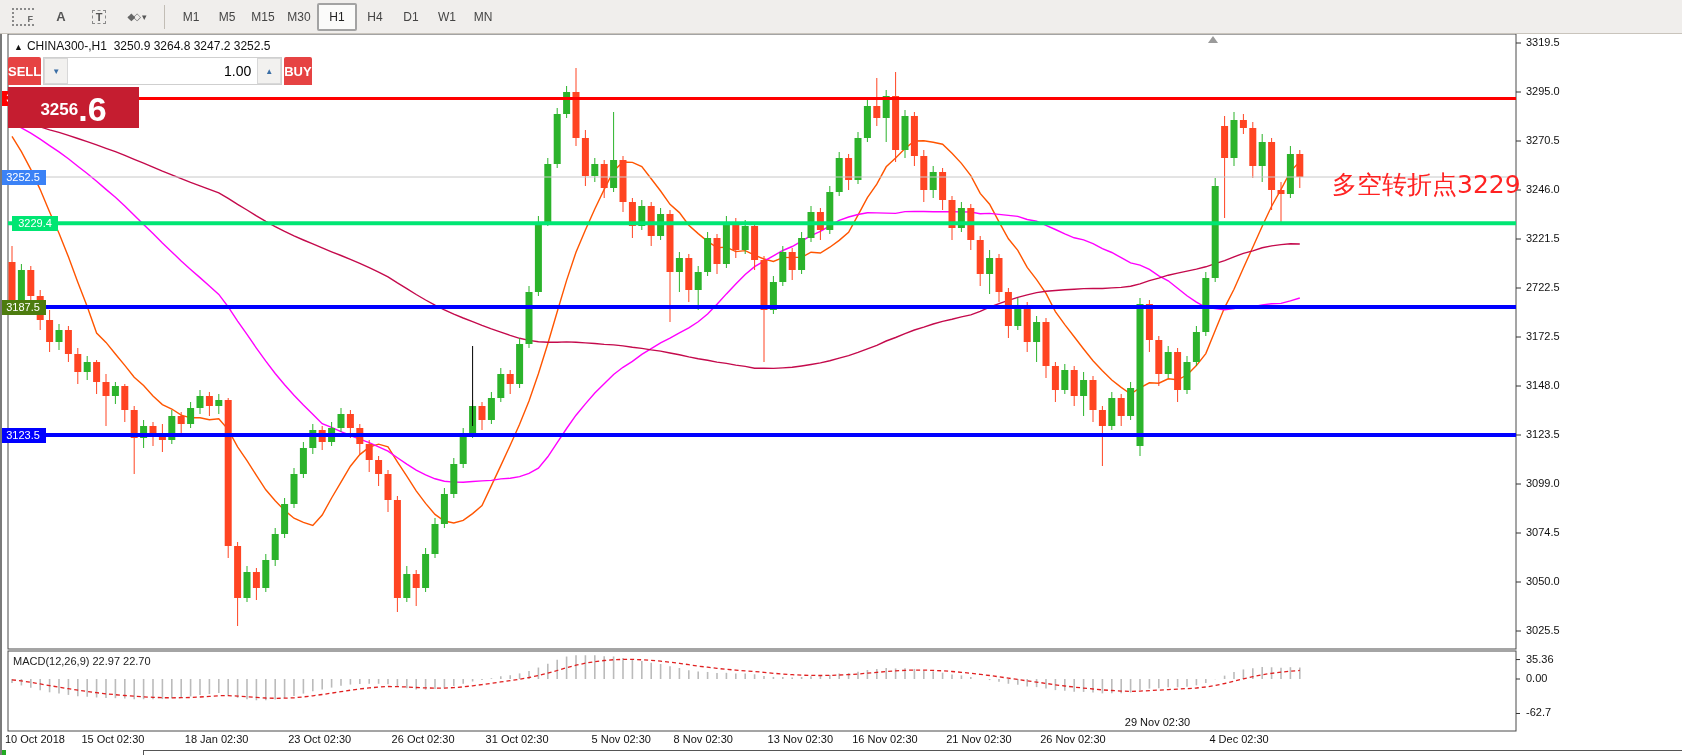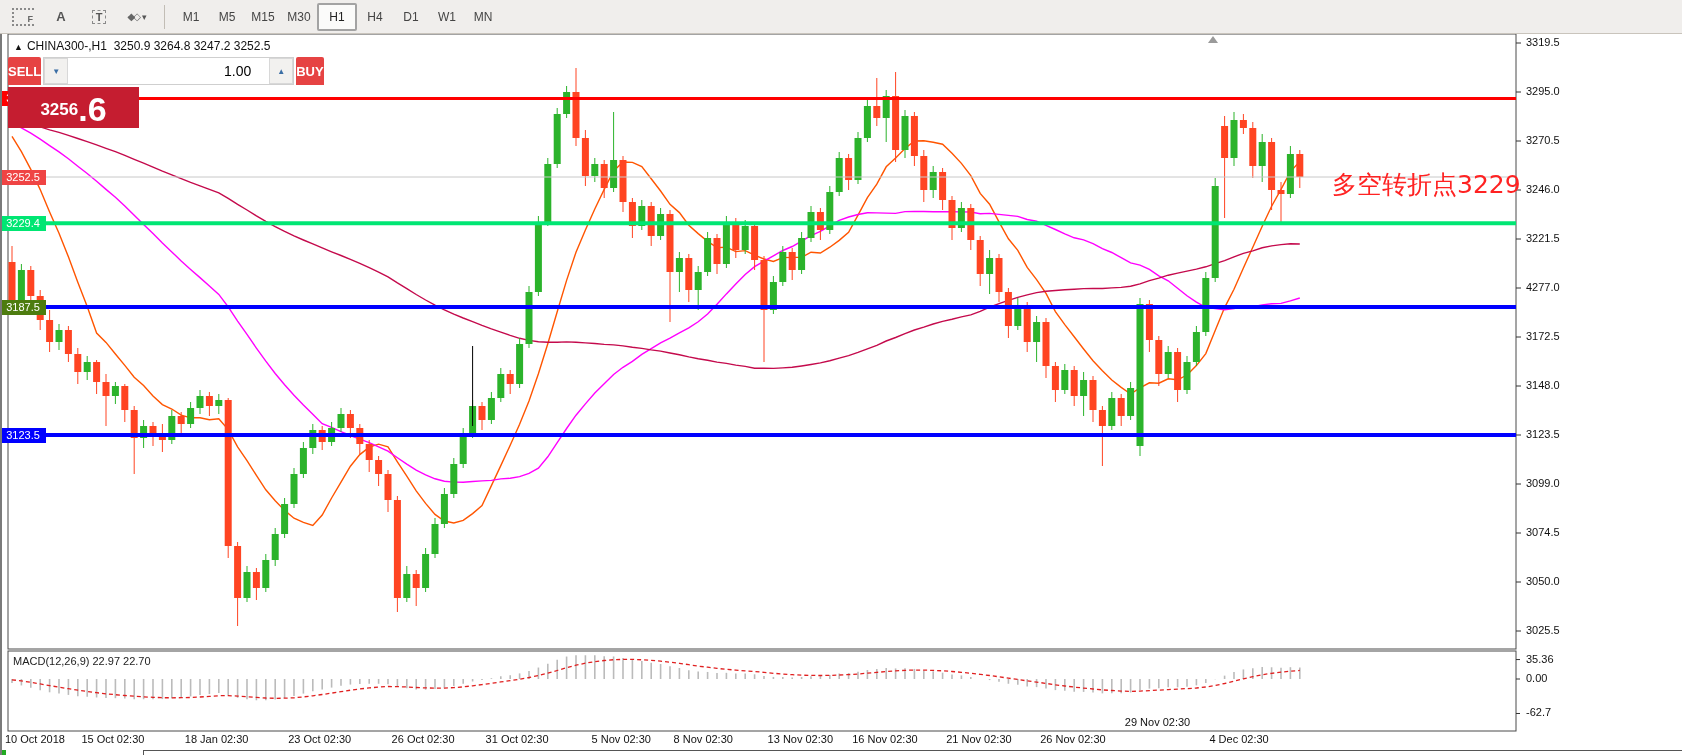--- a/index.html
+++ b/index.html
@@ -36,21 +36,21 @@
   
   #trade-panel{position:absolute;left:8px;top:57px;width:264px;height:56px;z-index:25;}
   .tp-row1{display:flex;height:28px;}
   .sell-btn,.buy-btn{background:#e64343;color:#fff;font-size:13px;font-weight:bold;display:flex;
                      align-items:center;justify-content:center;cursor:pointer;}
   .sell-btn{width:64px;border-radius:2px 2px 0 0;}
   .buy-btn{width:46px;border-radius:2px 2px 0 0;}
   .vol-box{flex:1;display:flex;margin:0 2px;border:1px solid #cfcfcf;background:#fff;height:26px;}
   .spin{width:22px;background:#f2f1ef;border:1px solid #d8d8d8;display:flex;align-items:center;
         justify-content:center;font-size:8px;color:#3a6ea5;cursor:pointer;}
-  .vol-input{flex:1;border:none;outline:none;text-align:right;font-size:14px;padding-right:18px;
+  .vol-input{flex:1;border:none;outline:none;text-align:right;font-size:14px;padding-right:6px;
              font-family:"Liberation Sans",sans-serif;}
   .tp-row2{display:flex;height:41px;margin-top:2px;}
   .price-box{background:#c51d30;color:#fff;display:flex;align-items:flex-end;justify-content:center;
              cursor:pointer;}
   .price-box .main{font-size:17px;font-weight:bold;line-height:36px;}
   .price-box .big{font-size:34px;font-weight:bold;line-height:38px;}
   .price-box.sell{width:130px;margin-right:3px;}
   .price-box.buy{width:131px;}
   
   #bottom-strip{position:absolute;left:0;top:748px;width:1682px;height:7px;background:#ffffff;z-index:15;}
@@ -569,31 +569,31 @@
   <div id="bottom-strip">
     <div class="green-dot"></div>
     <div class="pane-edge"></div>
   </div>
 
 <div class="ax-label" style="left: 1526px; top: 36px;">3319.5</div>
     <div class="ax-label" style="left: 1526px; top: 85px;">3295.0</div>
     <div class="ax-label" style="left: 1526px; top: 134px;">3270.5</div>
     <div class="ax-label" style="left: 1526px; top: 183px;">3246.0</div>
     <div class="ax-label" style="left: 1526px; top: 232px;">3221.5</div>
-    <div class="ax-label" style="left: 1526px; top: 281px;">4277.0</div>
+    <div class="ax-label" style="left: 1526px; top: 281px;">2722.5</div>
     <div class="ax-label" style="left: 1526px; top: 330px;">3172.5</div>
     <div class="ax-label" style="left: 1526px; top: 379px;">3148.0</div>
     <div class="ax-label" style="left: 1526px; top: 428px;">3123.5</div>
     <div class="ax-label" style="left: 1526px; top: 477px;">3099.0</div>
     <div class="ax-label" style="left: 1526px; top: 526px;">3074.5</div>
     <div class="ax-label" style="left: 1526px; top: 575px;">3050.0</div>
     <div class="ax-label" style="left: 1526px; top: 624px;">3025.5</div>
     <div class="badge" style="left: 0px; top: 90.9px; background: rgb(255, 0, 0); color: rgb(255, 255, 255);">3291.8</div>
-    <div class="badge" style="left: 0px; top: 169.5px; background: #ef4444; color: rgb(255, 255, 255);">3252.5</div>
-    <div class="badge" style="left: 0px; top: 215.7px; background: rgb(0, 230, 115); color: rgb(255, 255, 255); text-align: center;">3229.4</div>
+    <div class="badge" style="left: 0px; top: 169.5px; background: #3b82f6; color: rgb(255, 255, 255);">3252.5</div>
+    <div class="badge" style="left: 12px; top: 215.7px; background: rgb(0, 230, 115); color: rgb(255, 255, 255); text-align: center;">3229.4</div>
     <div class="badge" style="left: 0px; top: 299.5px; background: #4d7c0f; color: rgb(255, 255, 255);">3187.5</div>
     <div class="badge" style="left: 0px; top: 427.5px; background: rgb(0, 0, 255); color: rgb(255, 255, 255);">3123.5</div>
     <div class="ax-label" style="left: 1526px; top: 652.552px;">35.36</div>
     <div class="ax-label" style="left: 1526px; top: 672px;">0.00</div>
     <div class="ax-label" style="left: 1526px; top: 706.485px;">-62.7</div>
     <div class="date-label" style="left: 5px; top: 733px;">10 Oct 2018</div>
     <div class="date-label" style="left: 81.4px; top: 733px;">15 Oct 02:30</div>
     <div class="date-label" style="left: 184.8px; top: 733px;">18 Jan 02:30</div>
     <div class="date-label" style="left: 288.2px; top: 733px;">23 Oct 02:30</div>
     <div class="date-label" style="left: 391.6px; top: 733px;">26 Oct 02:30</div>

